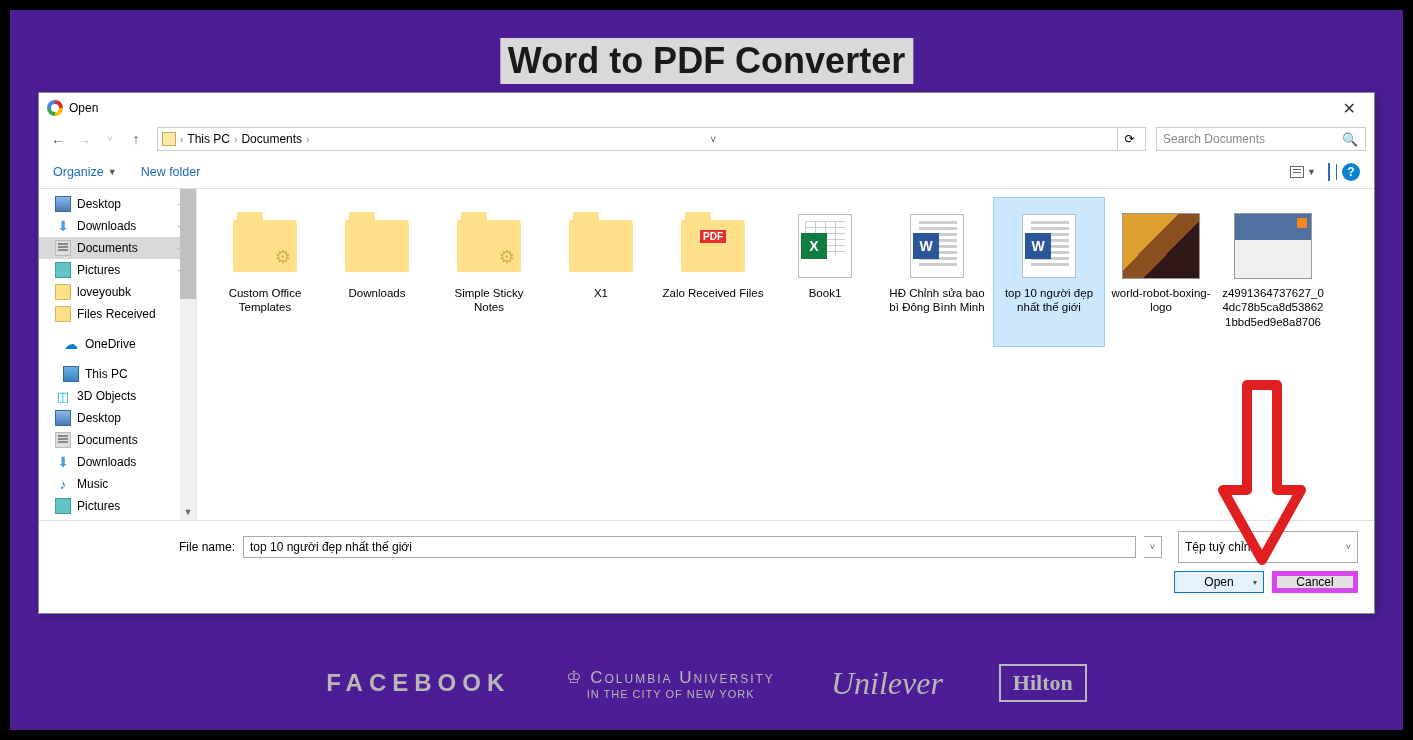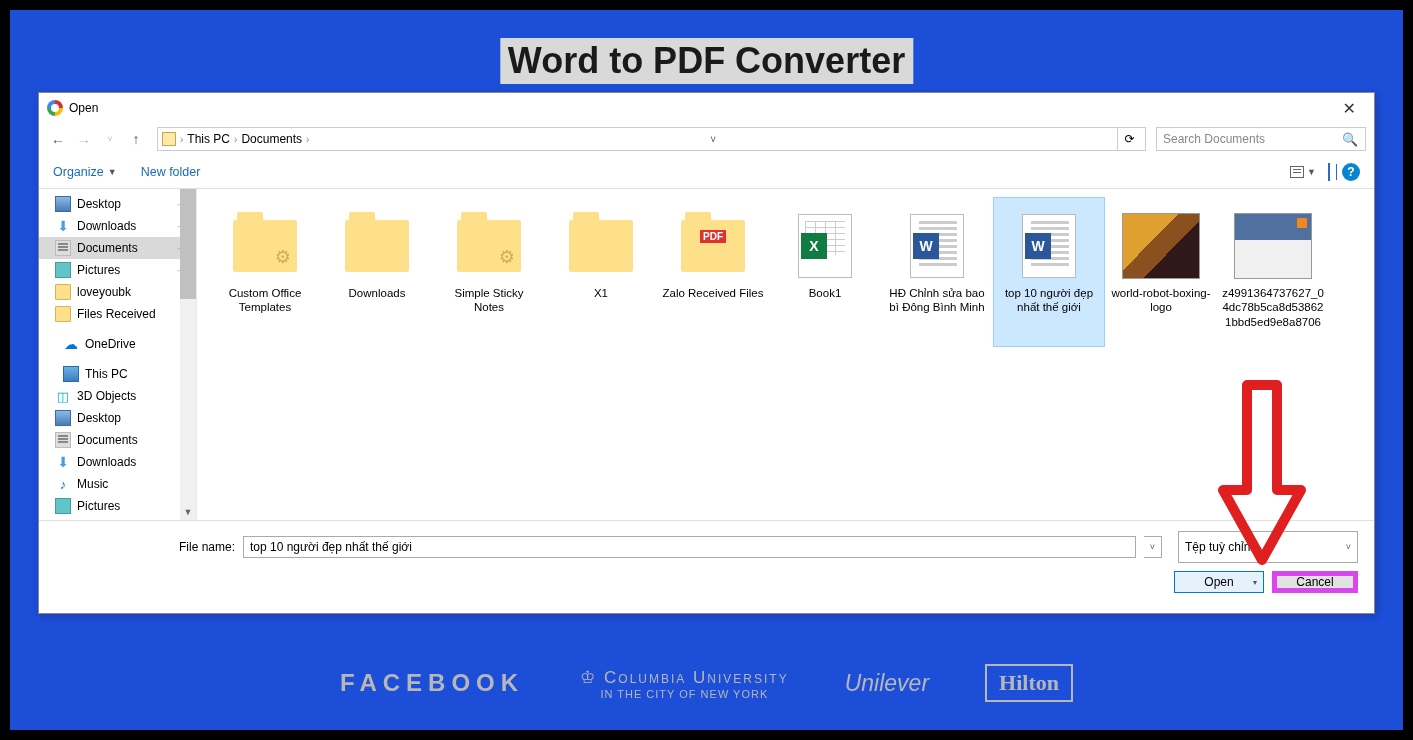--- a/index.html
+++ b/index.html
@@ -1,17 +1,17 @@
 <!DOCTYPE html>
 <html><head>
 <meta charset="utf-8">
 <style>
 * { box-sizing: border-box; margin: 0; padding: 0; font-family: "Segoe UI", Tahoma, sans-serif; }
 body { background: #000; padding: 10px; width: 1413px; height: 740px; overflow: hidden; }
-.stage { background: #1d4ed8; width: 100%; height: 100%; position: relative; }
+.stage { background: #4c1d95; width: 100%; height: 100%; position: relative; }
 .page-title { position: absolute; top: 28px; left: 50%; transform: translateX(-50%); font-size: 36px; font-weight: 800; color: #1a1a1a; background: #d9d9d9; padding: 2px 8px; }
 .dialog { position: absolute; top: 82px; left: 28px; right: 28px; bottom: 116px; background: #fff; border: 1px solid #888; box-shadow: 2px 2px 8px rgba(0,0,0,.2); display: flex; flex-direction: column; }
 .titlebar { height: 30px; display: flex; align-items: center; padding: 0 8px; font-size: 12px; }
 .titlebar .app-icon { width: 16px; height: 16px; margin-right: 6px; border-radius: 50%; background: conic-gradient(#d93025 0 90deg, #fbbc05 90deg 180deg, #34a853 180deg 270deg, #4285f4 270deg 360deg); position: relative; }
 .titlebar .app-icon::after { content: ""; position: absolute; inset: 4px; background: #fff; border-radius: 50%; }
 .titlebar .close { margin-left: auto; font-size: 16px; color: #333; padding: 2px 10px; cursor: default; }
 .navbar { height: 32px; display: flex; align-items: center; padding: 0 8px; gap: 4px; font-size: 12px; }
 .nav-btn { width: 22px; height: 22px; display: flex; align-items: center; justify-content: center; color: #555; font-size: 14px; }
 .nav-btn.disabled { color: #bbb; }
 .path-box { flex: 1; height: 24px; border: 1px solid #ccc; display: flex; align-items: center; padding: 0 4px; gap: 4px; margin: 0 6px; }
@@ -77,21 +77,21 @@
 .arrow-overlay { position:absolute; top:370px; right:96px; pointer-events:none; }
 .arrow-overlay svg { display:block; }
 .scrollbar { position:absolute; right:0; top:0; bottom:0; width:16px; background:#f0f0f0; }
 .scrollbar .handle { position:absolute; top:0; height:110px; left:0; right:0; background:#c0c0c0; }
 .scrollbar .btn-up,.scrollbar .btn-dn{position:absolute;left:0;right:0;height:16px;display:flex;align-items:center;justify-content:center;font-size:9px;color:#666;}
 .scrollbar .btn-up{top:0;} .scrollbar .btn-dn{bottom:0;}
 .brands { position:absolute; bottom:28px; left:0; right:0; display:flex; justify-content:center; gap:56px; align-items:center; color:#b7b7b7; }
 .brand-fb { font-family: "Klavika", "Segoe UI", sans-serif; font-weight:700; letter-spacing:6px; font-size:24px; }
 .brand-col { text-align:center; font-size:11px; letter-spacing:1px; }
 .brand-col .t { font-size:17px; font-variant: small-caps; letter-spacing:2px; }
-.brand-uni { font-family: Liberation Sans, sans-serif; font-size:23px; font-style:italic; }
+.brand-uni { font-family: Liberation Serif, serif; font-size:32px; font-style:italic; }
 .brand-hil { border:2px solid #b7b7b7; padding:4px 12px; font-size:22px; font-weight:600; font-family: Georgia, serif; }
 .view-ico{width:14px;height:12px;border:1px solid #666;position:relative;}
 .view-ico::before{content:"";position:absolute;inset:2px;background:repeating-linear-gradient(#666 0 1px,transparent 1px 3px);}
 .pane-ico{width:16px;height:12px;border:1px solid #2a6ac0;position:relative;}
 .pane-ico::before{content:"";position:absolute;left:7px;top:0;bottom:0;width:1px;background:#2a6ac0;}
 </style>
 </head>
 <body>
 
 <div class="stage">

